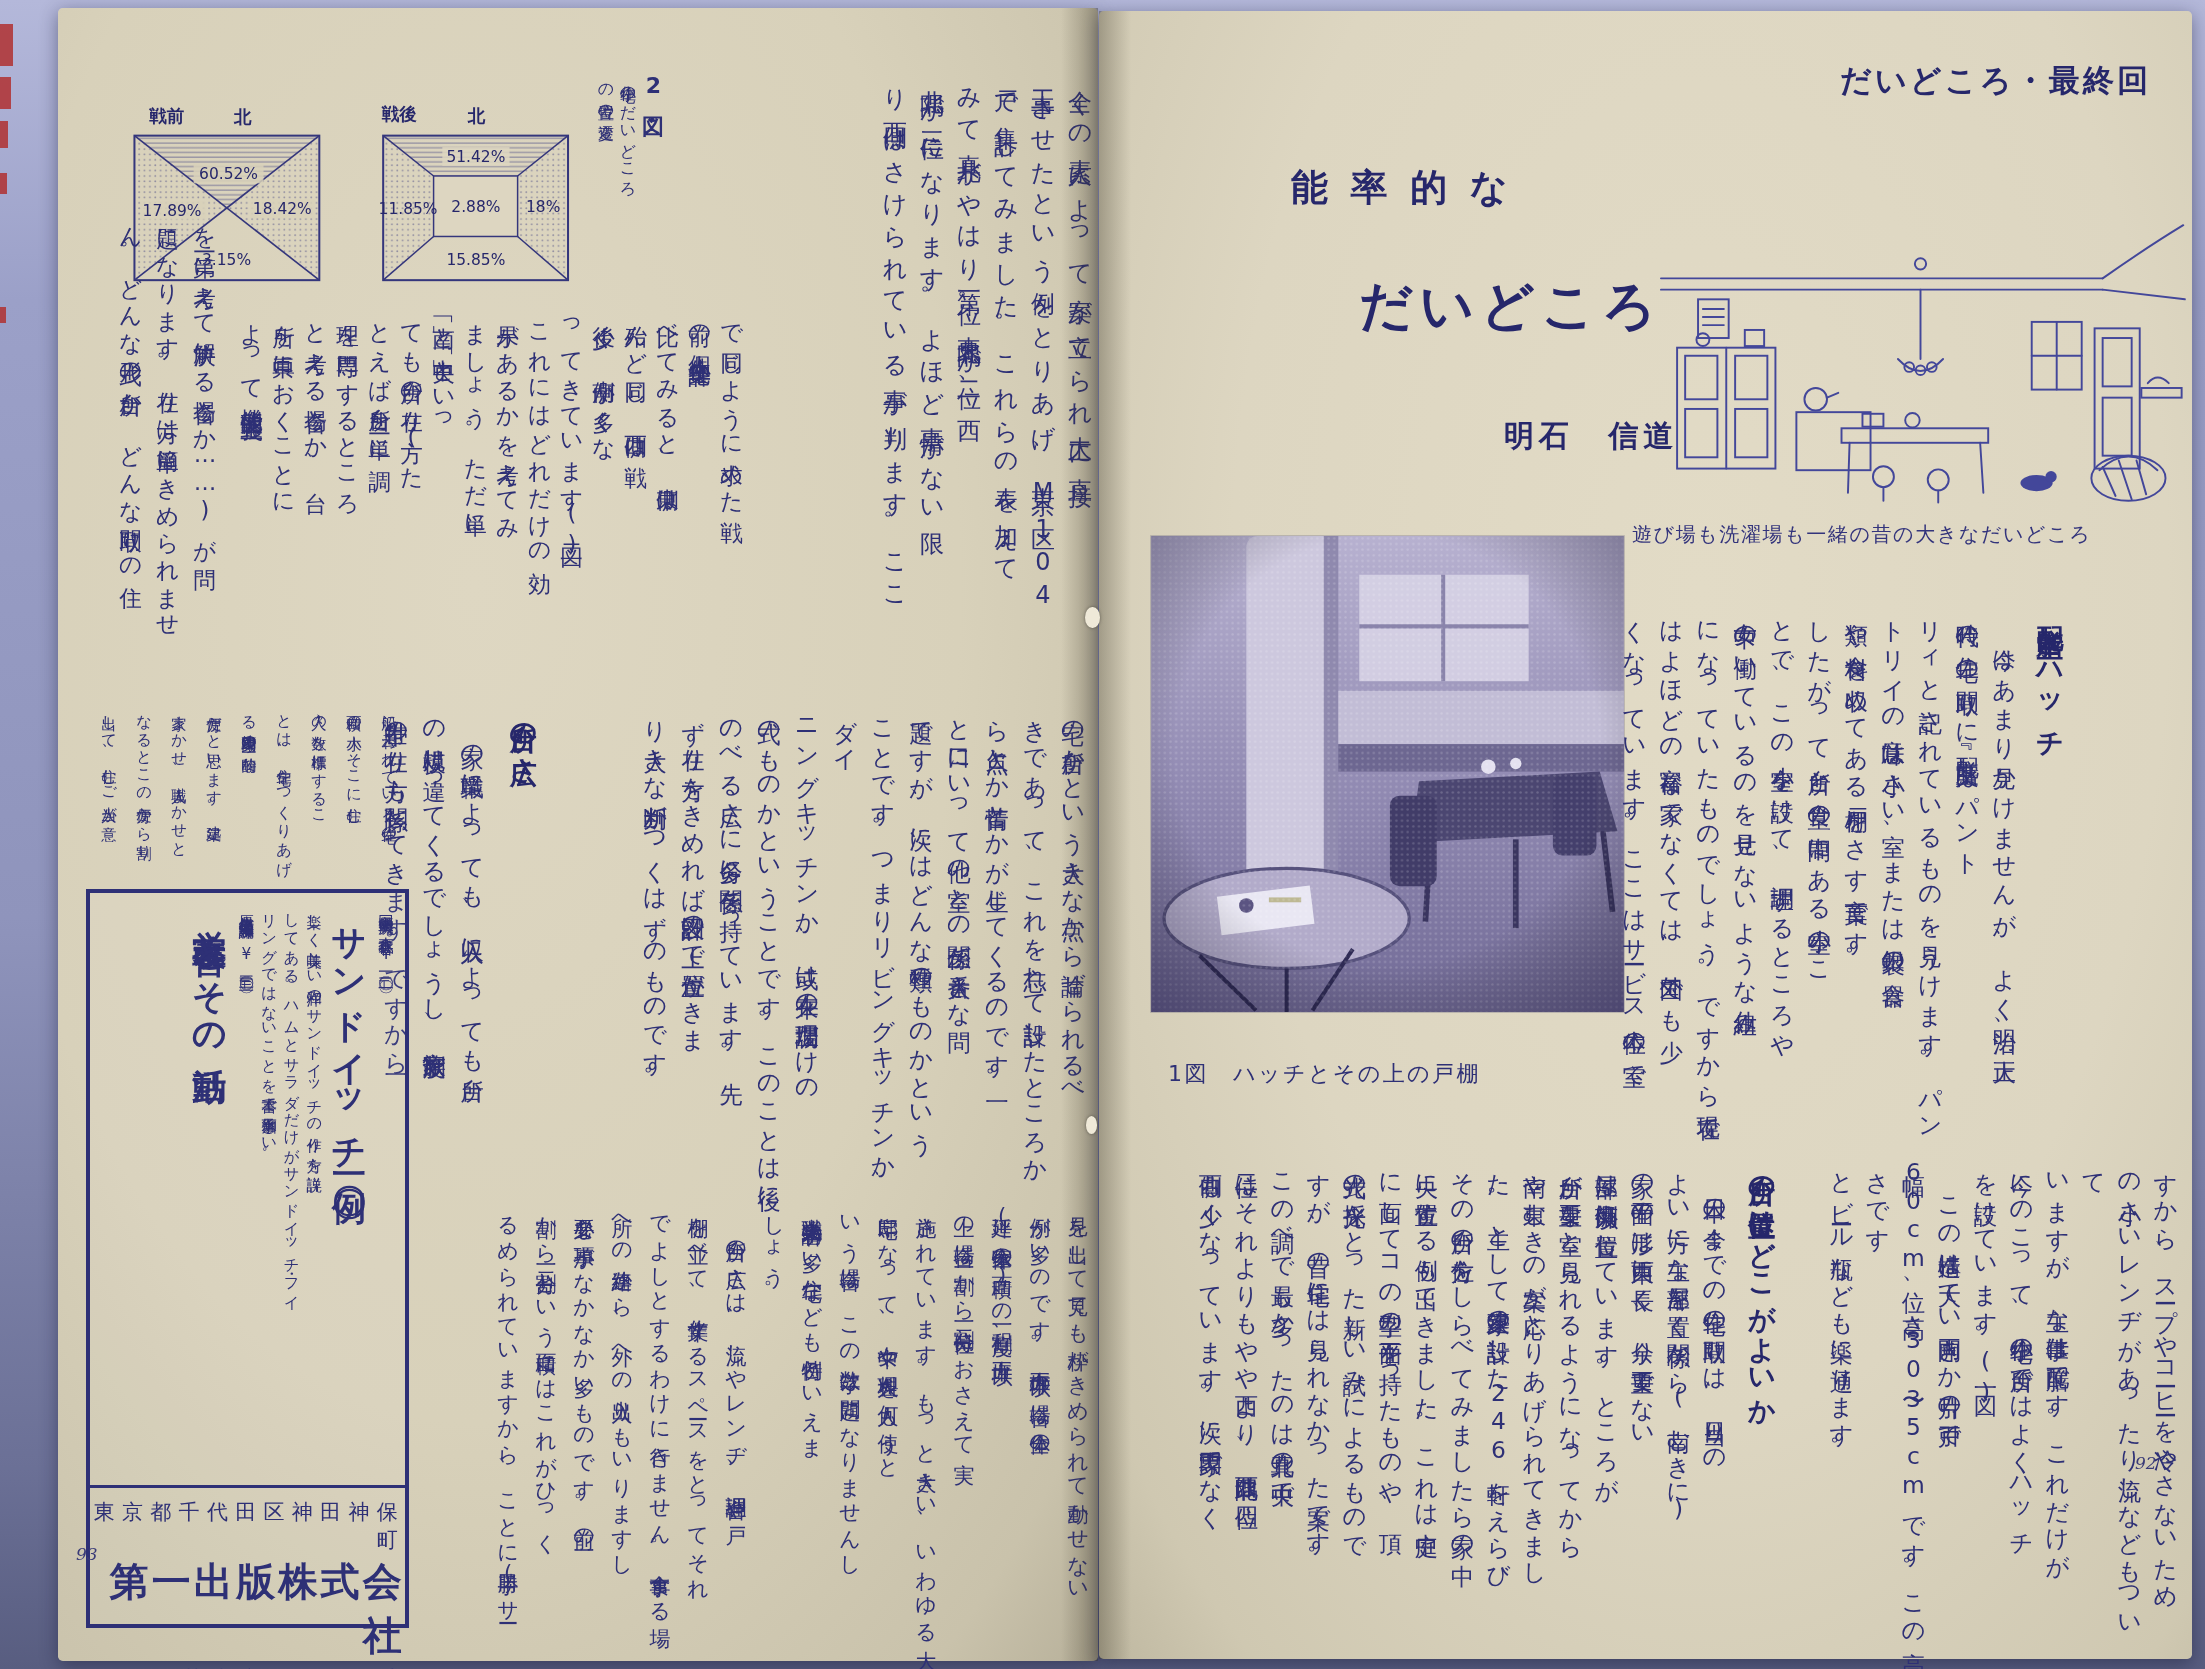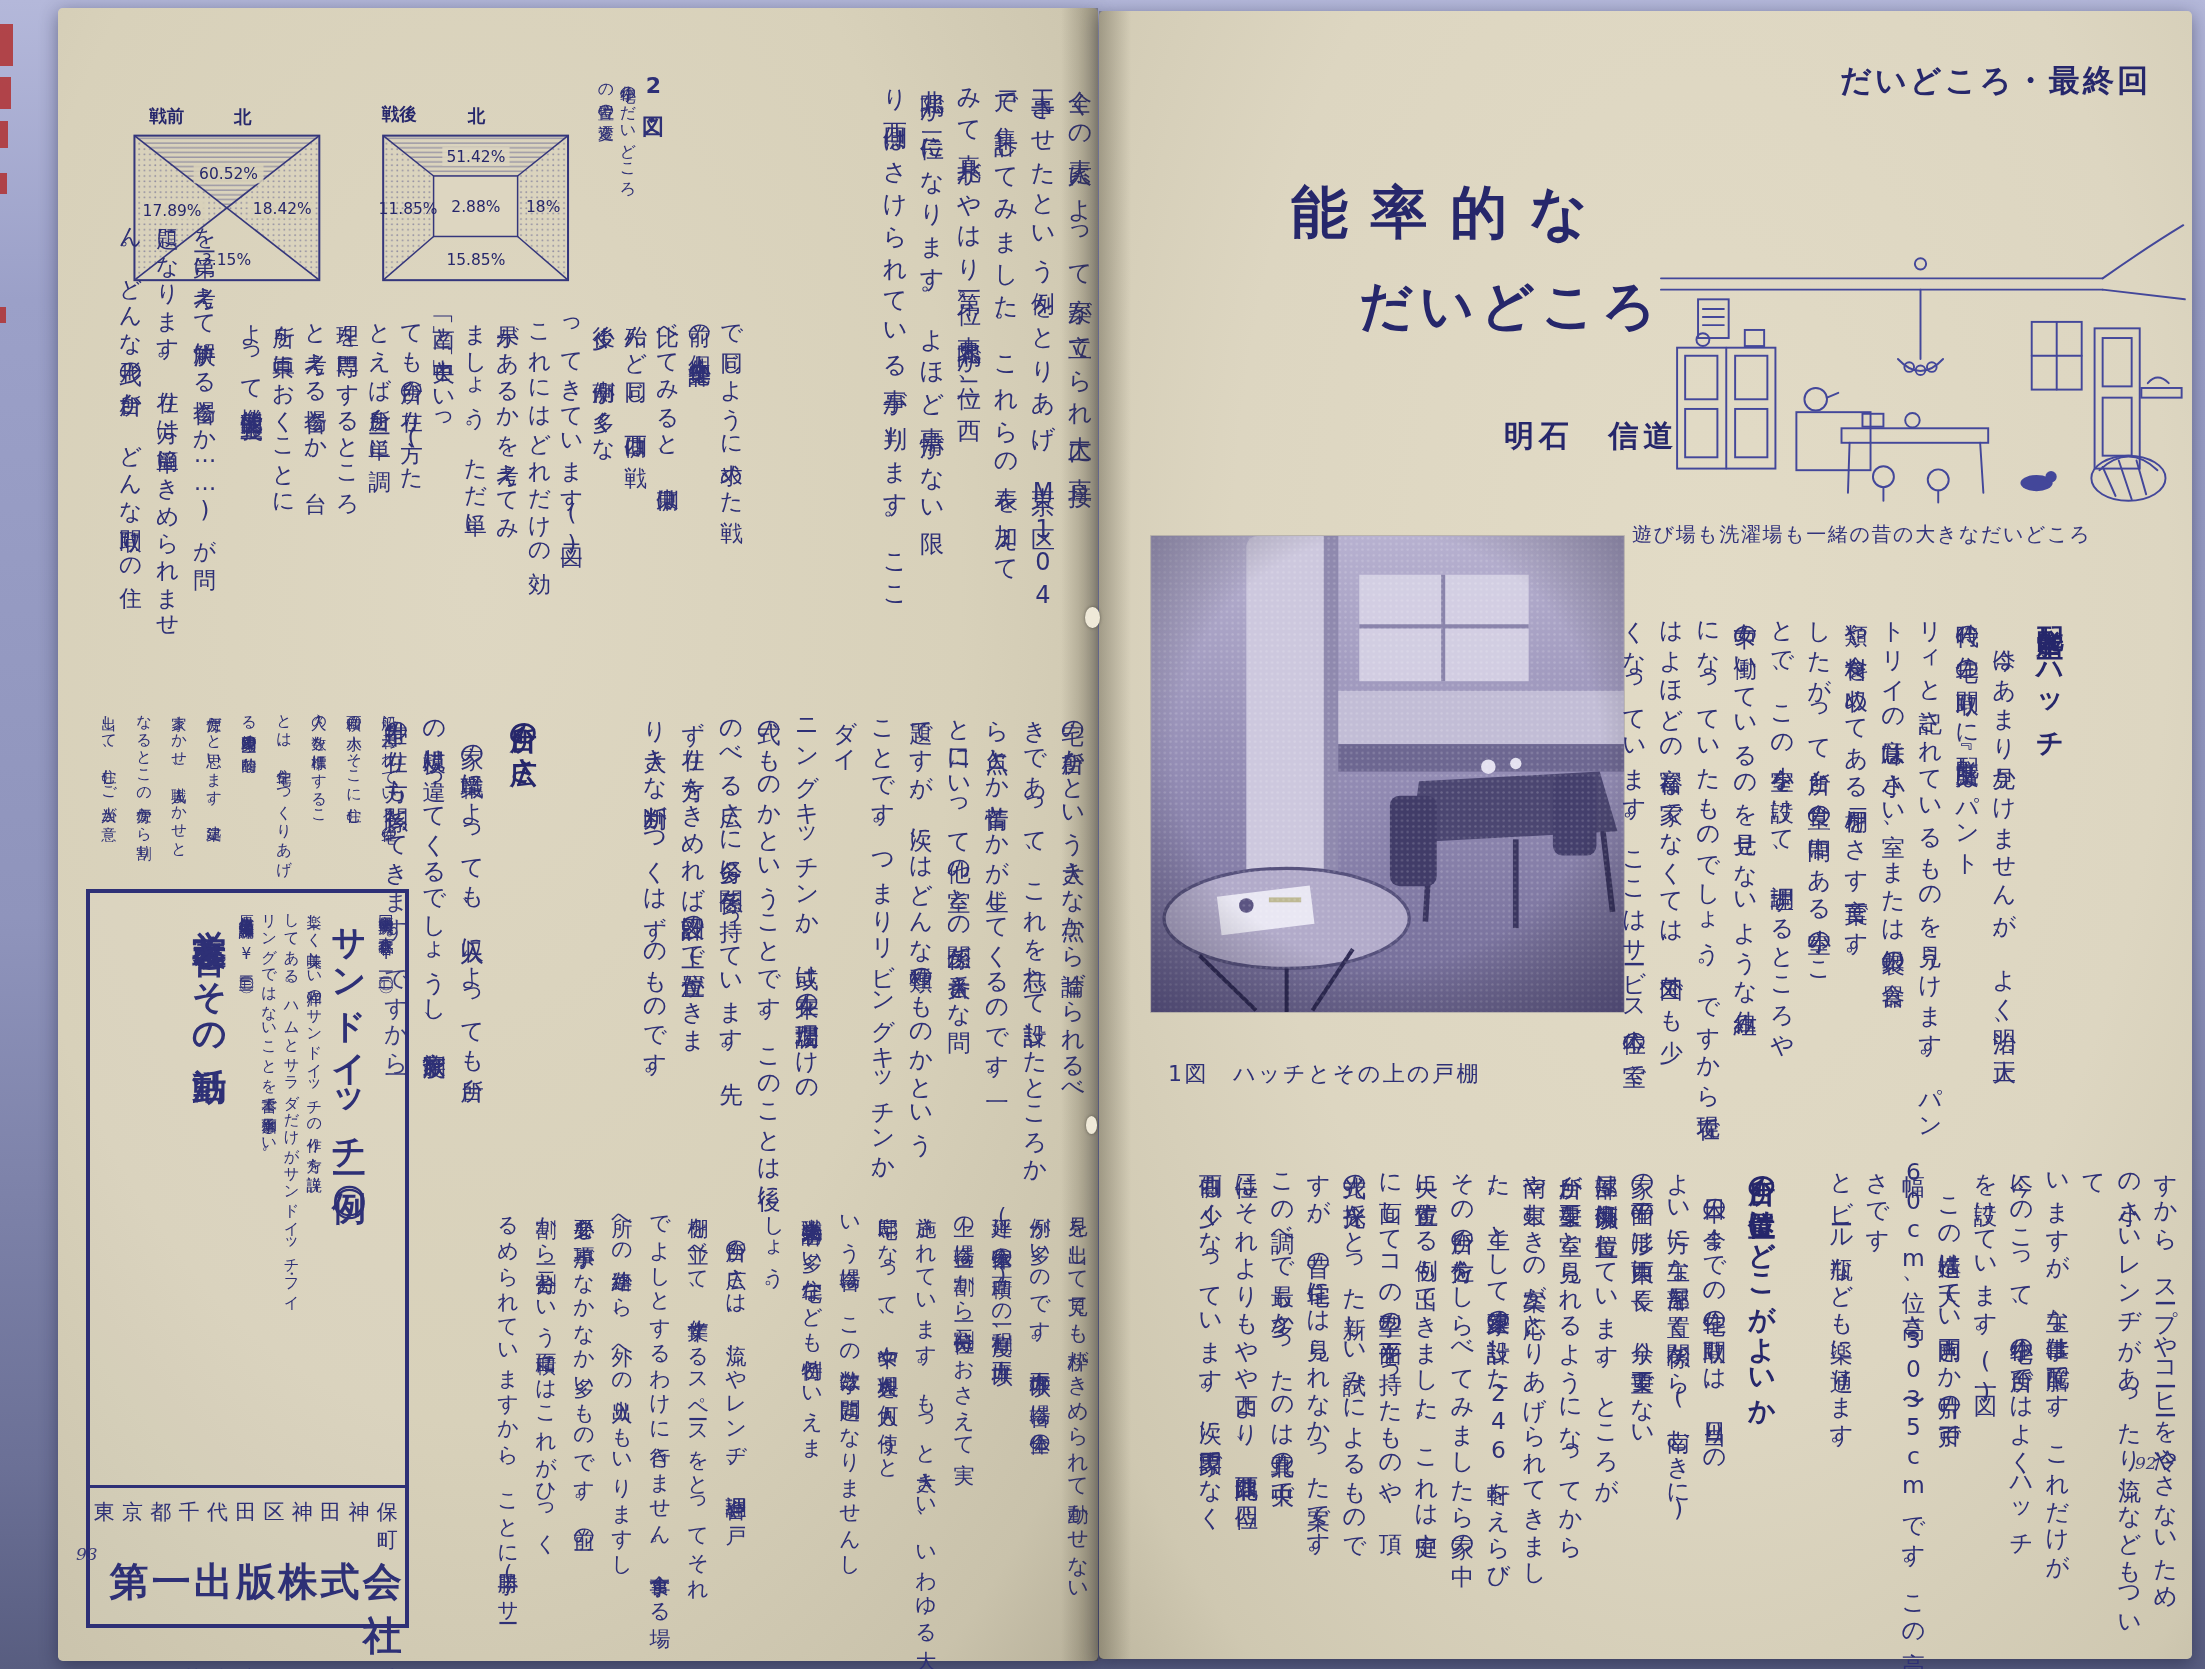--- a/index.html
+++ b/index.html
@@ -36,21 +36,21 @@
   .row1-mid{left:172px;top:300px;width:518px;height:292px;font-size:22.6px;line-height:32px;letter-spacing:1.6px;}
   .row1-left{left:42px;top:203px;width:123px;height:494px;font-size:22.6px;line-height:37px;letter-spacing:1.6px;}
   .row2{left:362px;top:696px;width:672px;height:494px;line-height:38px;letter-spacing:0.8px;}
   .row2 .sec{padding-block-start:84px;margin-left:13px;margin-right:9.7px;}
   .row2-short{left:28px;top:696px;width:320px;height:187px;font-size:15.3px;line-height:35px;letter-spacing:0.8px;}
   .row3{left:329px;top:1193px;width:710px;height:454px;font-size:21px;line-height:38px;letter-spacing:1.6px;}
   .row3 p:last-child{margin-left:21px;}
 
   
   .kicker{position:absolute;left:741px;top:49px;font-size:31px;font-weight:bold;letter-spacing:3.2px;color:#26276b;}
-  .title1{position:absolute;left:192px;top:164px;font-size:57px;letter-spacing:22.6px;color:#26276b;font-weight:bold;}
+  .title1{position:absolute;left:192px;top:152px;font-size:37px;letter-spacing:22.6px;color:#26276b;font-weight:bold;}
   .title2{position:absolute;left:260px;top:260px;font-size:53px;letter-spacing:6.5px;color:#26276b;font-weight:bold;}
   .author{position:absolute;left:405px;top:405px;font-size:30px;letter-spacing:4.8px;color:#26276b;font-weight:bold;text-align:center;}
   .illus-cap{position:absolute;left:533px;top:510px;font-size:20px;letter-spacing:1.6px;color:#33347c;}
   .photo-cap{position:absolute;left:69px;top:1048px;font-size:22px;letter-spacing:2.4px;color:#2e3076;}
   .pagenum{position:absolute;font-family:"DejaVu Serif",serif;font-style:italic;font-size:17px;color:#3a3b78;}
   .pn92{left:1036px;top:1442px;}
   .pn93{left:18px;top:1536px;}
 
   
   .photo{position:absolute;left:52px;top:525px;width:473px;height:476px;box-shadow:0 0 0 0.8px rgba(40,40,90,.25);}

